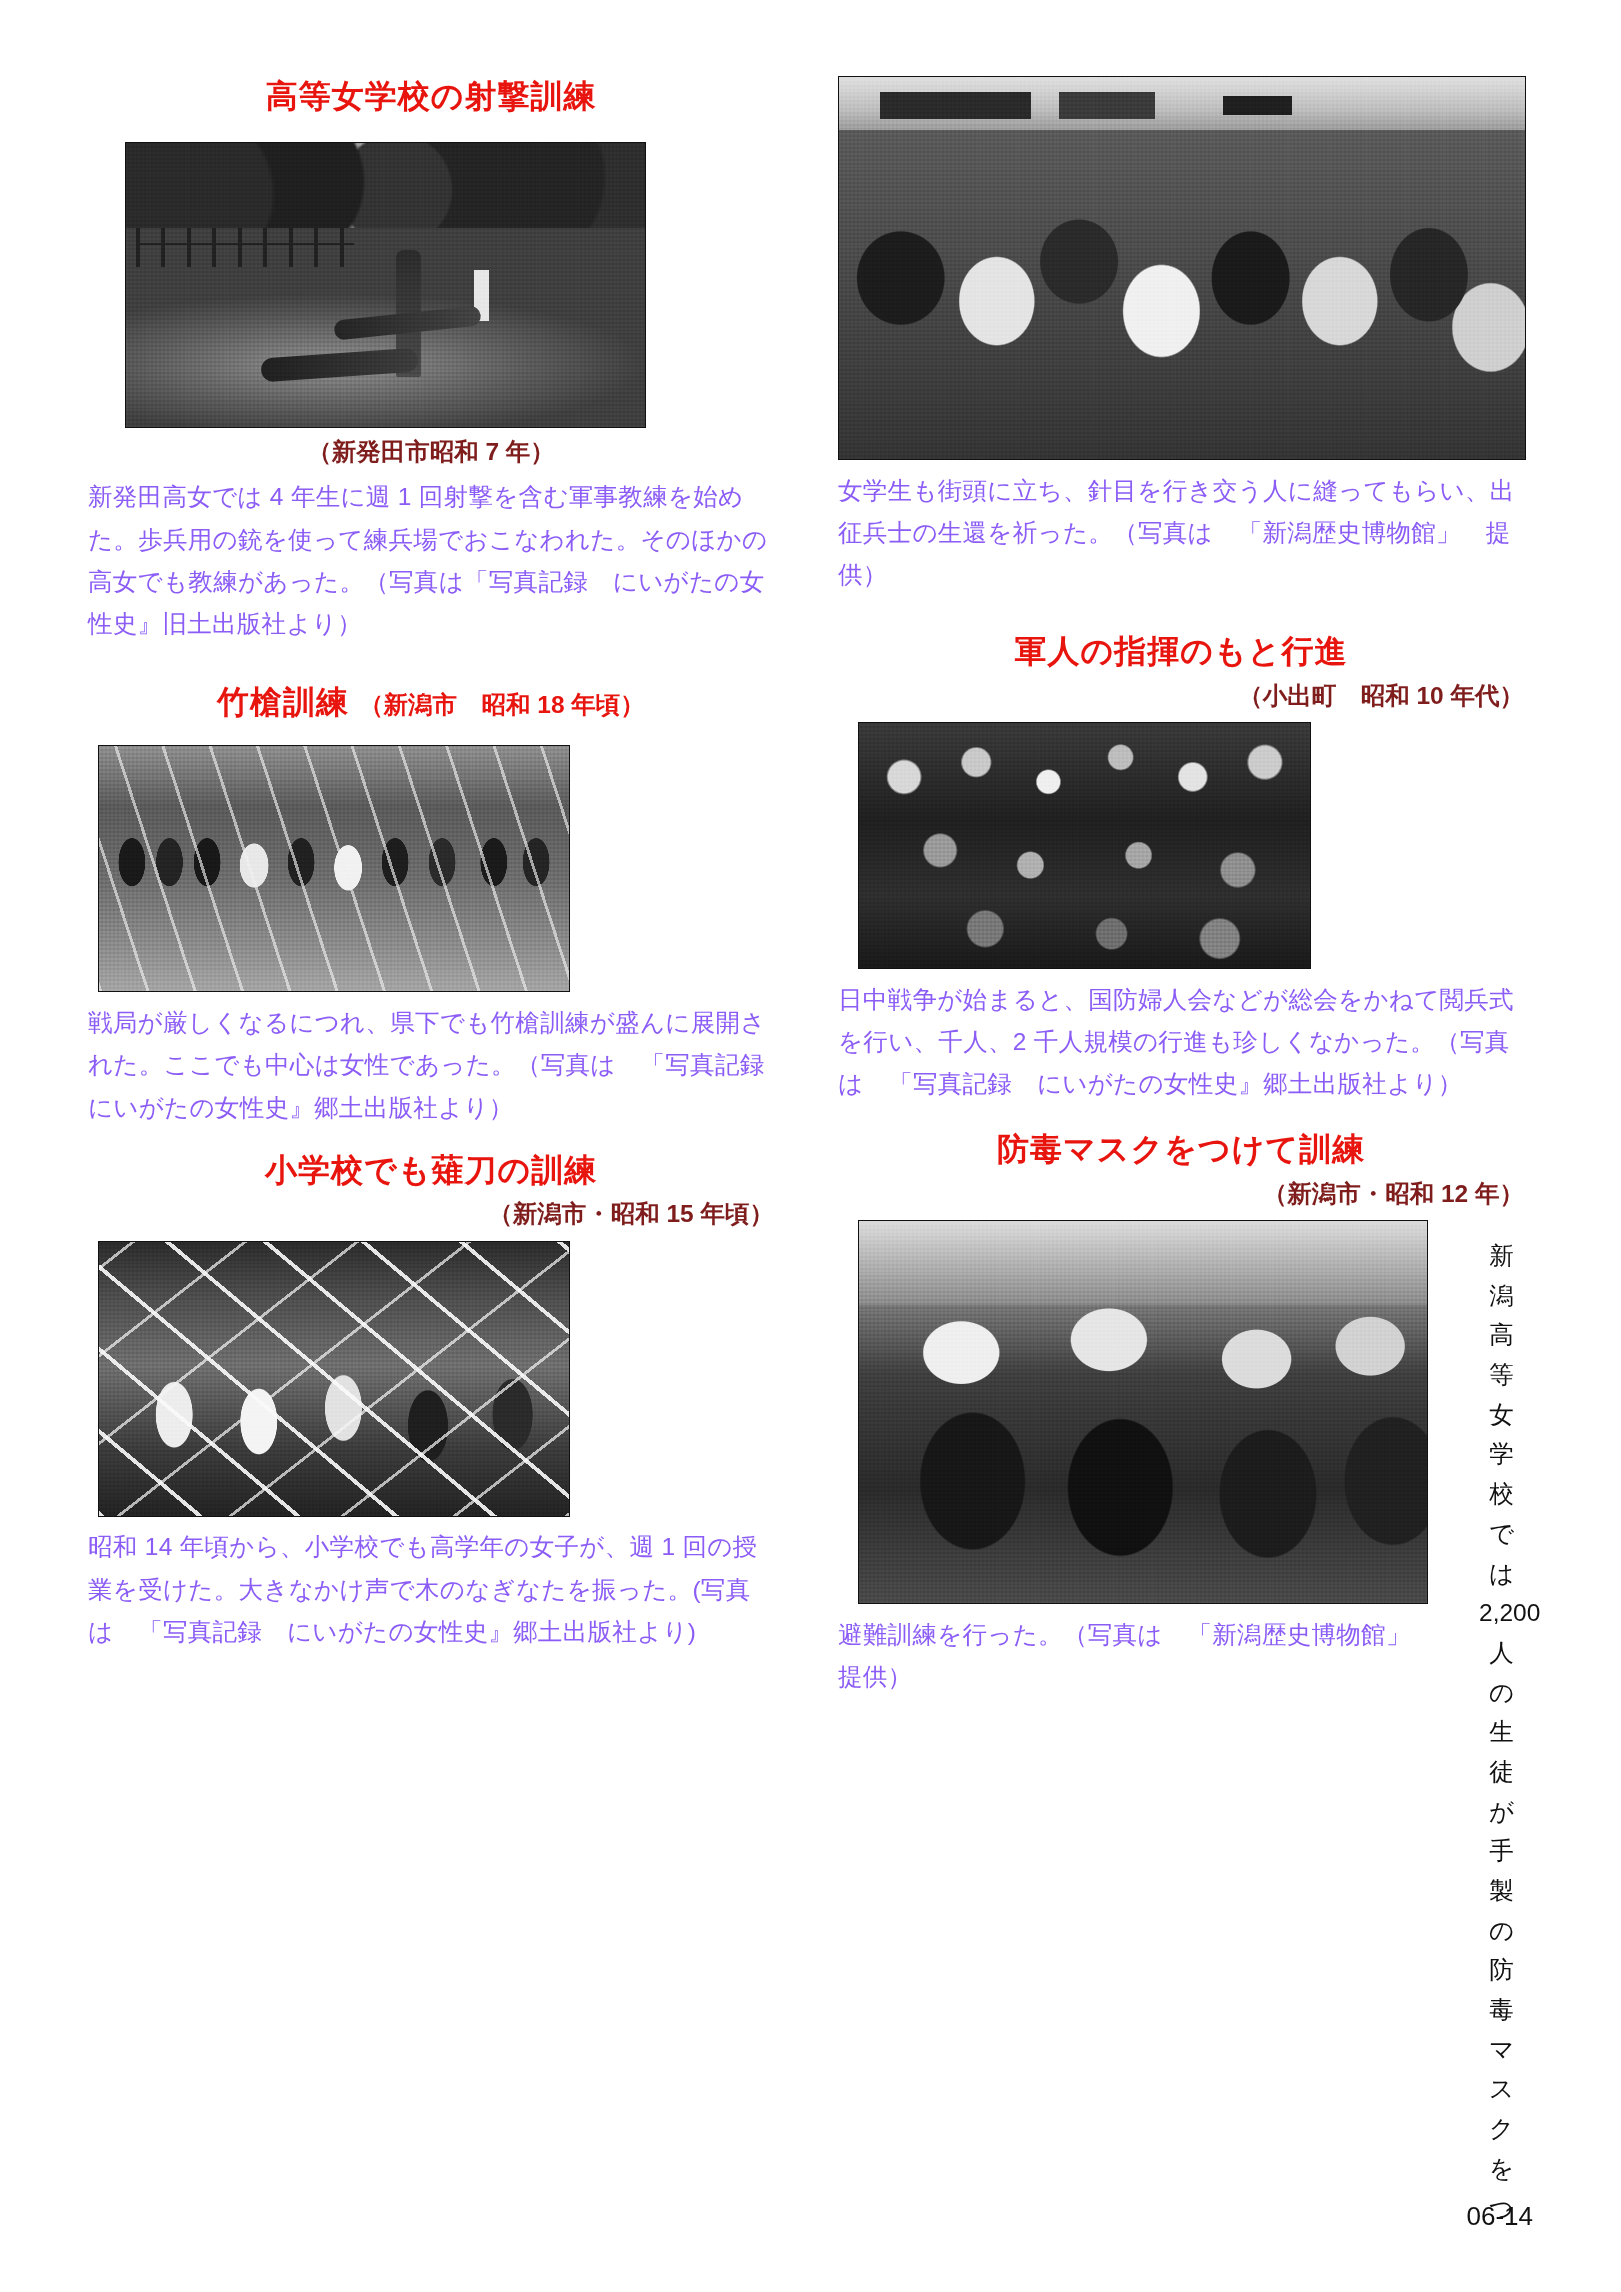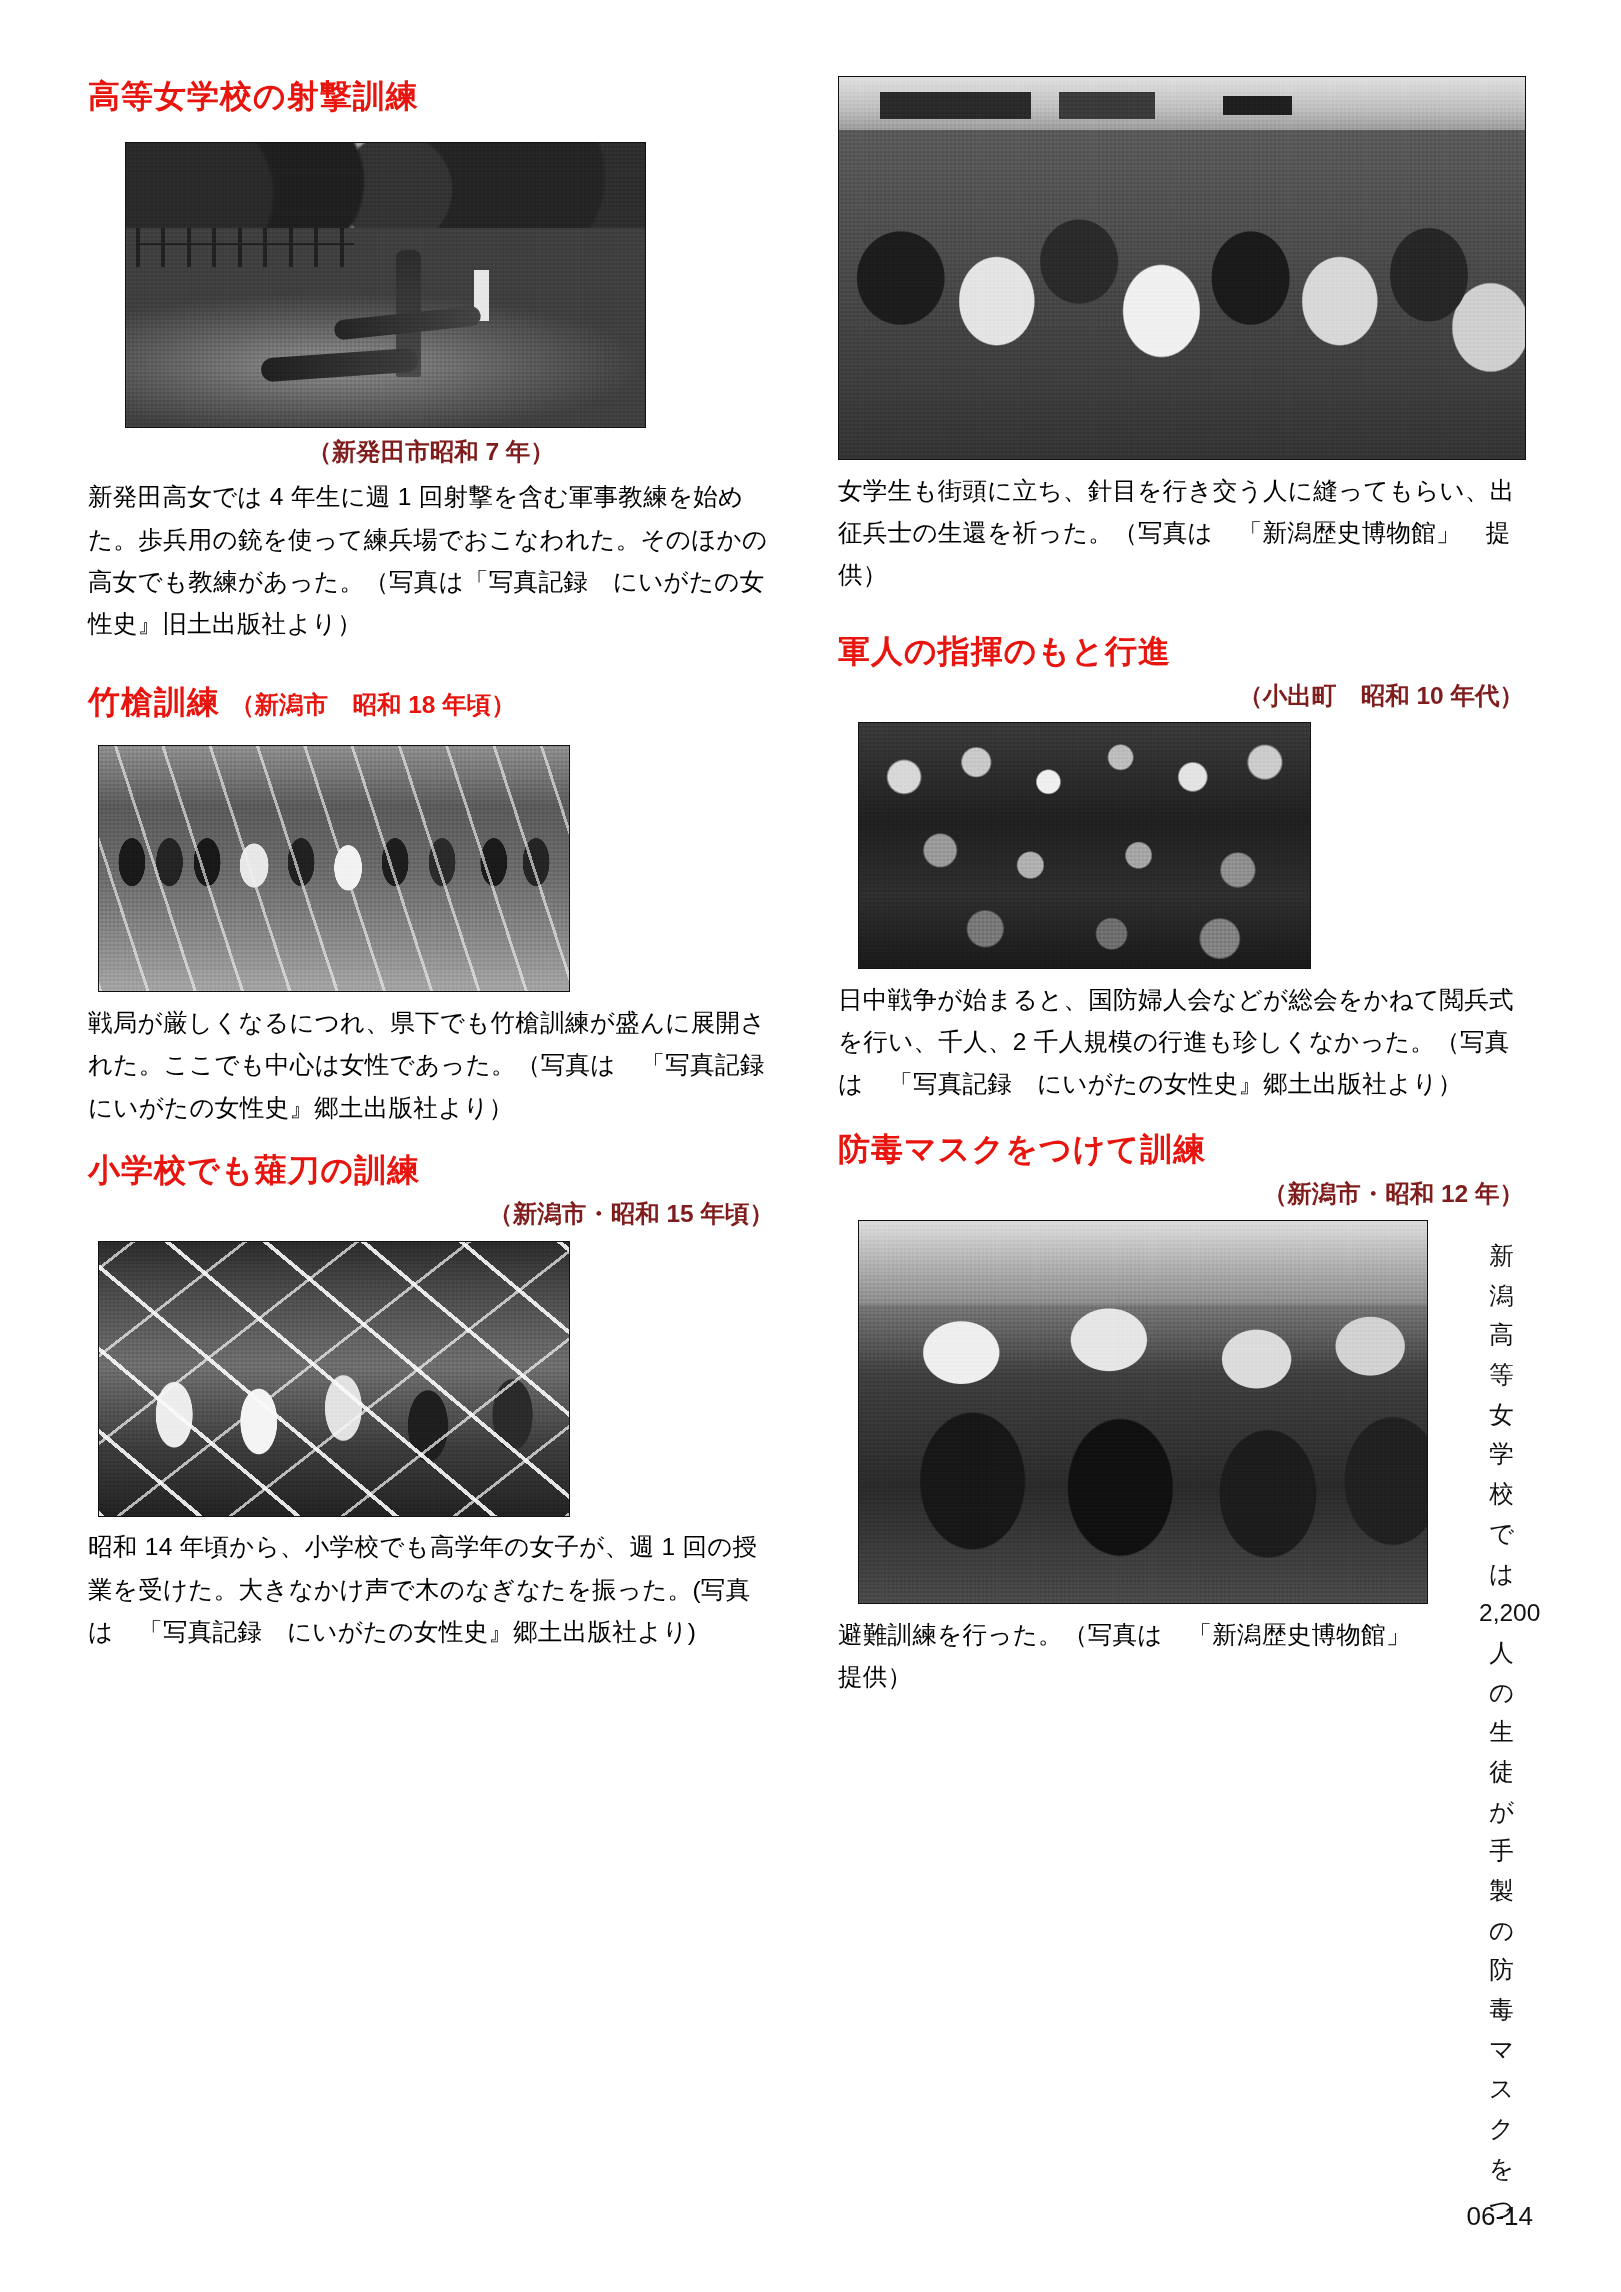--- a/index.html
+++ b/index.html
@@ -28,20 +28,21 @@
   .block { position: relative; }
 
   h2.heading {
     color: #e8150f;
     font-weight: bold;
     font-size: 32px;
     letter-spacing: 1px;
     margin: 0;
     line-height: 1.25;
     white-space: nowrap;
+    text-align: center;
   }
   h2.heading .sub {
     font-size: 24.5px;
     letter-spacing: 0px;
   }
   .caption-red {
     color: #7f1d1d;
     font-weight: bold;
     font-size: 24.5px;
     text-align: center;
@@ -230,21 +231,21 @@
       radial-gradient(ellipse 10% 15% at 90% 20%, #d2d2d2 0 60%, transparent 62%),
       radial-gradient(ellipse 13% 30% at 20% 62%, #171717 0 70%, transparent 72%),
       radial-gradient(ellipse 13% 30% at 46% 64%, #101010 0 70%, transparent 72%),
       radial-gradient(ellipse 12% 28% at 72% 66%, #1c1c1c 0 70%, transparent 72%),
       radial-gradient(ellipse 12% 28% at 94% 62%, #202020 0 70%, transparent 72%);
   }
 
   p.body {
     font-size: 24.5px;
     line-height: 1.72;
-    color: #000000;
+    color: #8b5cf6;
     margin: 9.8px 0 0 0;
     letter-spacing: 0.3px;
   }
 
   .vtext {
     position: absolute;
     right: 0;
     top: 0;
     width: 45px;
     font-size: 24.5px;

